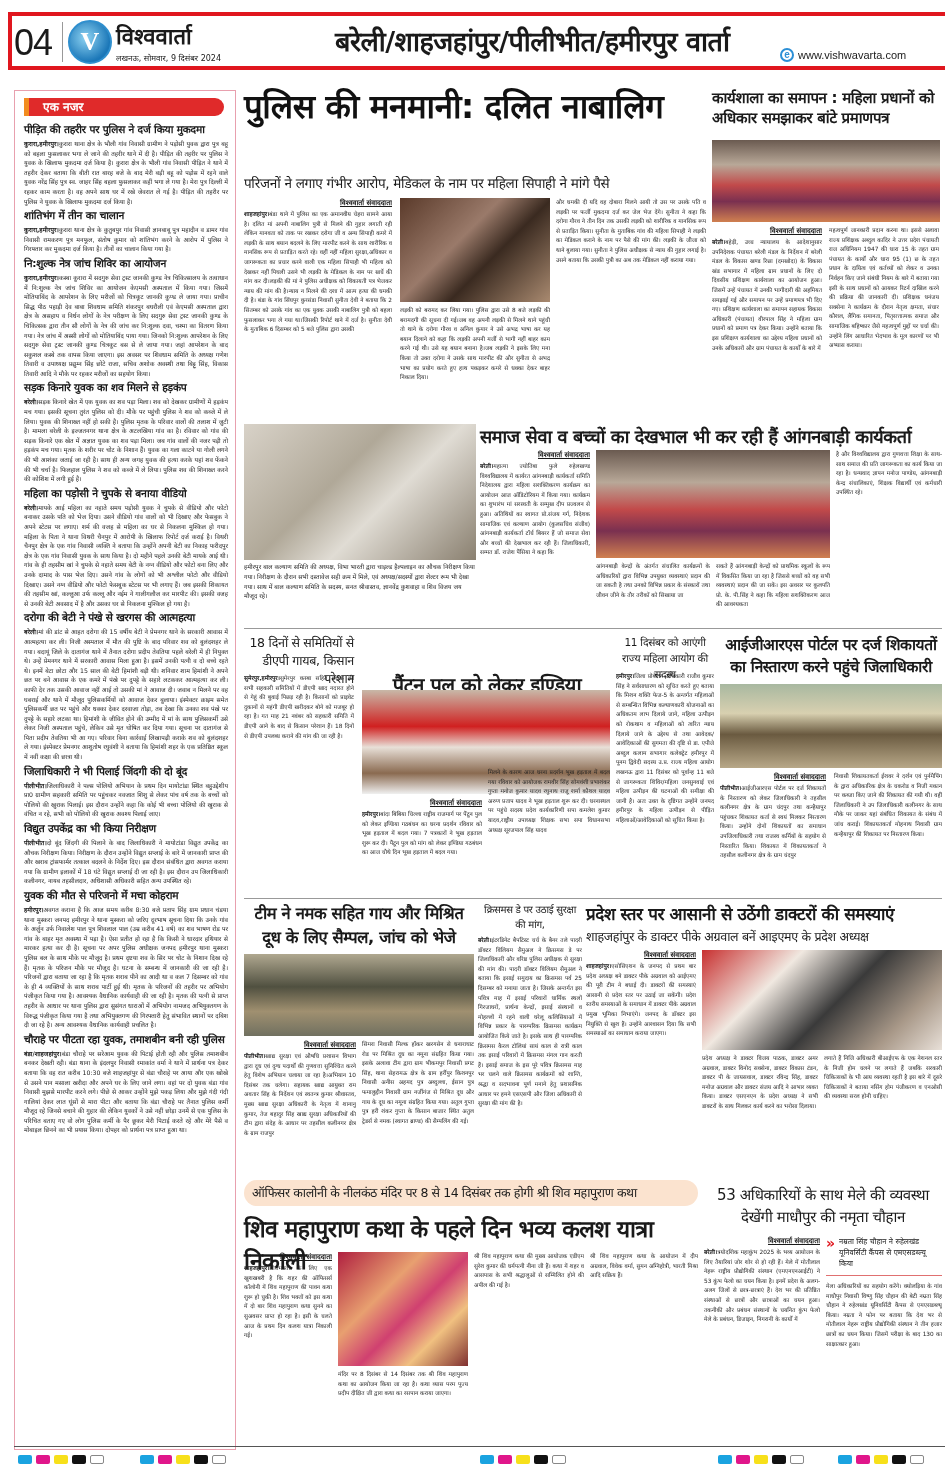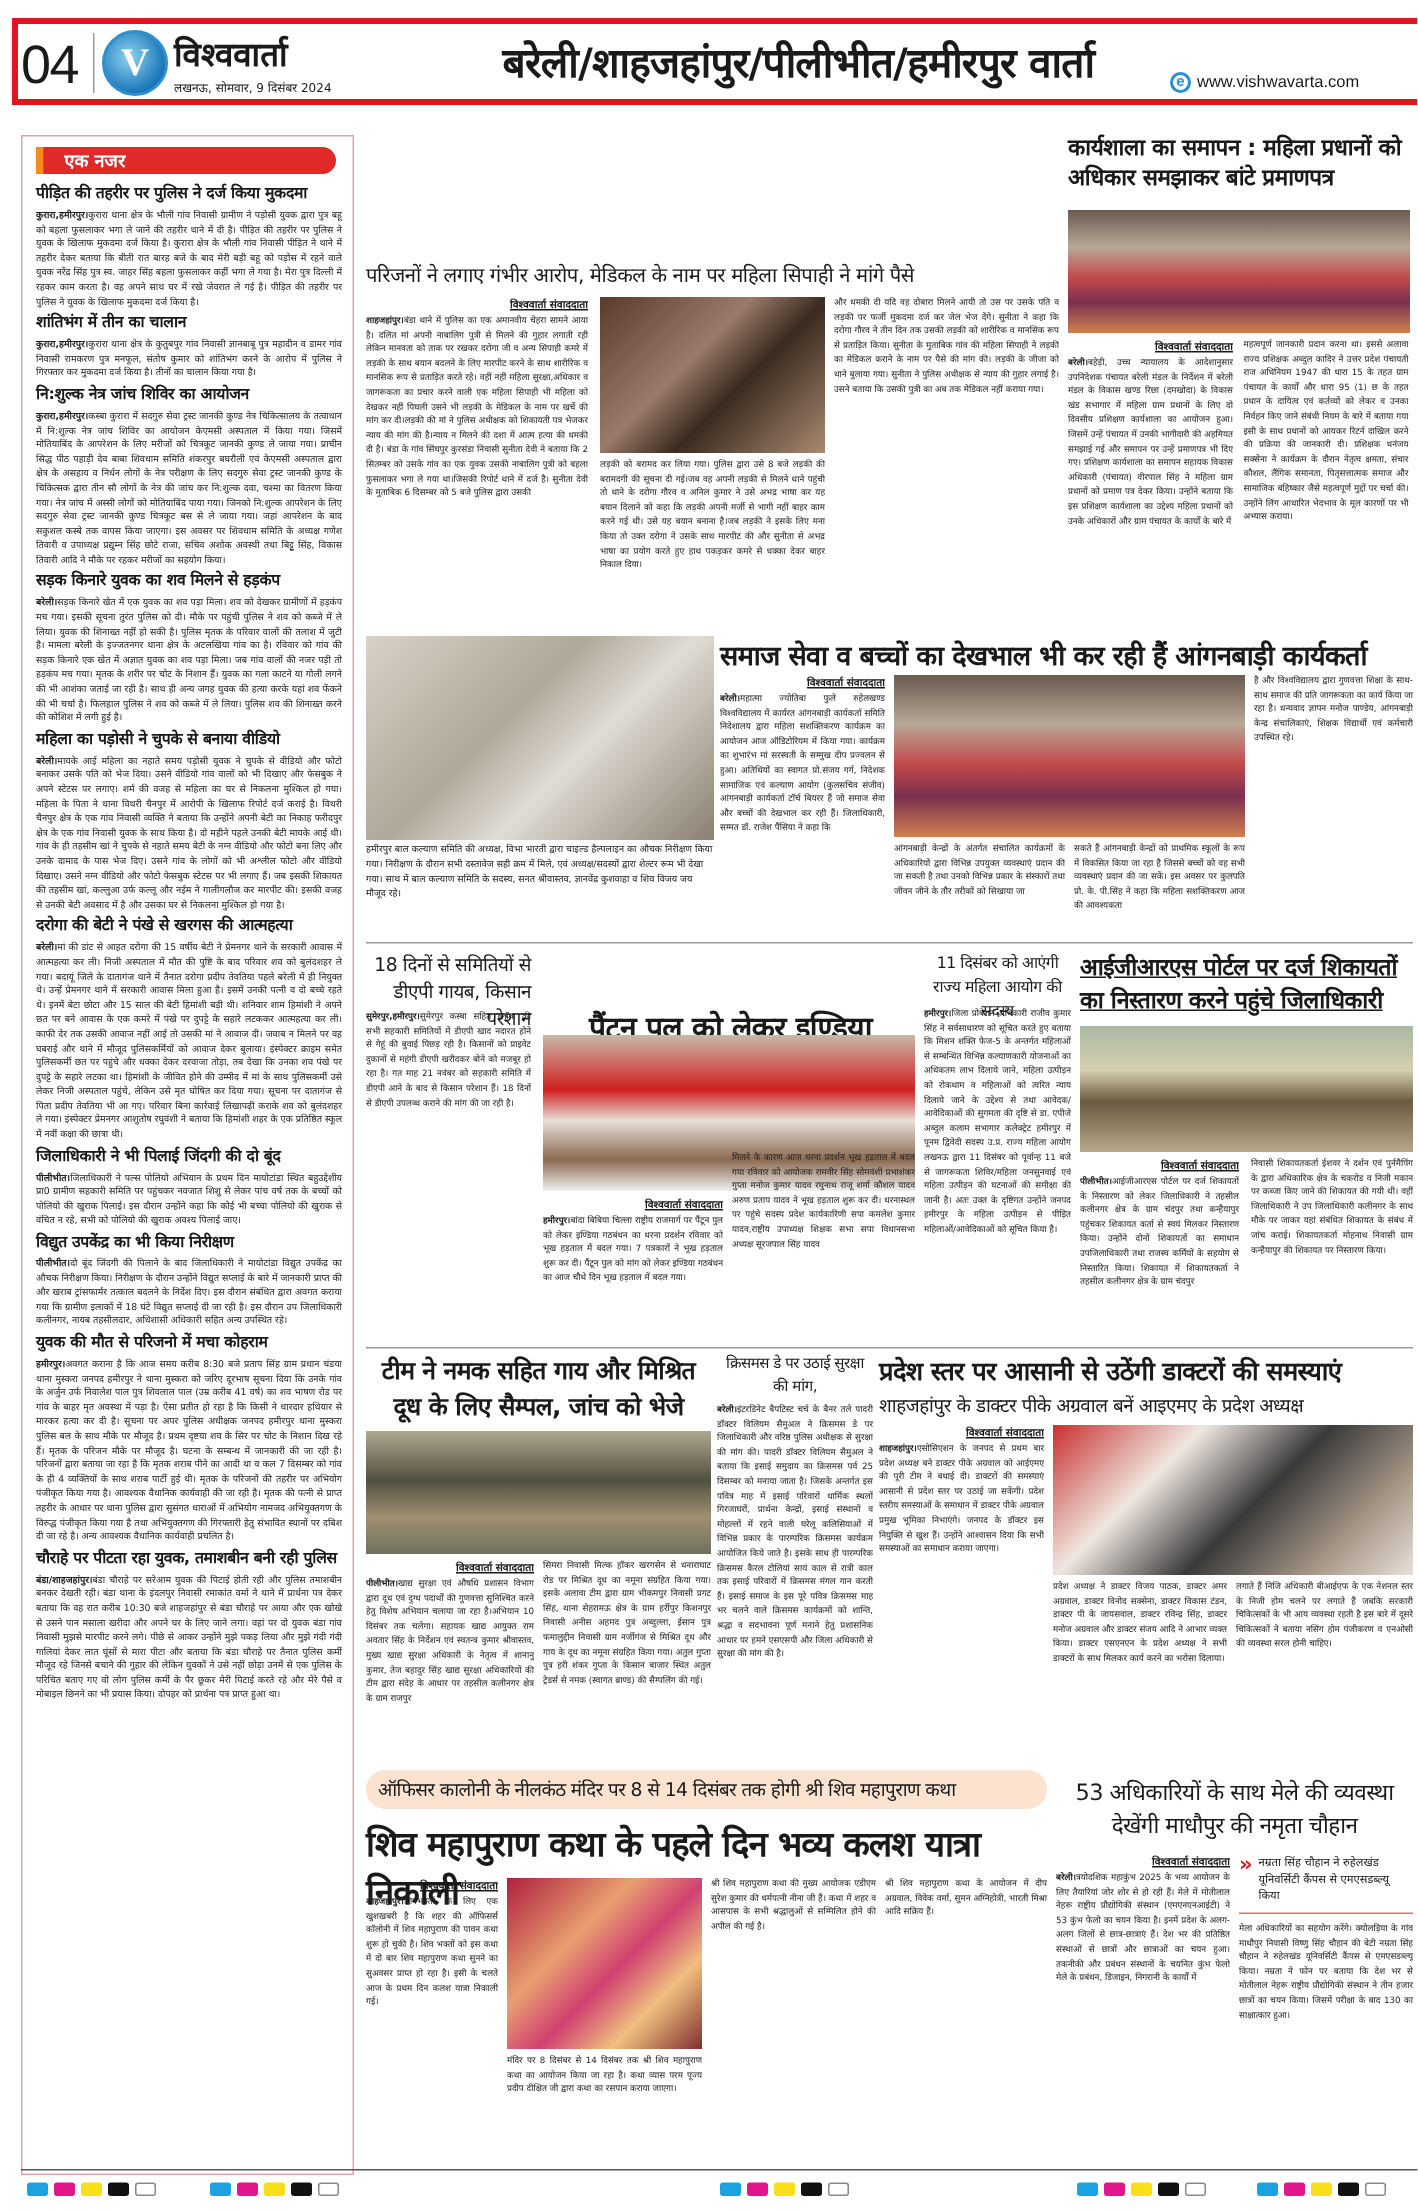--- a/index.html
+++ b/index.html
@@ -95,20 +95,21 @@
       <div class="lh">युवक की मौत से परिजनो में मचा कोहराम</div>
       <div class="lp"><b>हमीरपुर।</b><span>अवगत कराना है कि आज समय करीब 8:30 बजे प्रताप सिंह ग्राम प्रधान चंडया थाना मुस्करा जनपद हमीरपुर ने थाना मुस्करा को जरिए दूरभाष सूचना दिया कि उनके गांव के अर्जुन उर्फ निवालेश पाल पुत्र शिवलाल पाल (उम्र करीब 41 वर्ष) का शव भाषण रोड पर गांव के बाहर मृत अवस्था में पड़ा है। ऐसा प्रतीत हो रहा है कि किसी ने धारदार हथियार से मारकर हत्या कर दी है। सूचना पर अपर पुलिस अधीक्षक जनपद हमीरपुर थाना मुस्करा पुलिस बल के साथ मौके पर मौजूद है। प्रथम दृष्टया शव के सिर पर चोट के निशान दिख रहे हैं। मृतक के परिजन मौके पर मौजूद है। घटना के सम्बन्ध में जानकारी की जा रही है। परिजनों द्वारा बताया जा रहा है कि मृतक शराब पीने का आदी था व कल 7 दिसम्बर को गांव के ही 4 व्यक्तियों के साथ शराब पार्टी हुई थी। मृतक के परिजनों की तहरीर पर अभियोग पंजीकृत किया गया है। आवश्यक वैधानिक कार्यवाही की जा रही है। मृतक की पत्नी से प्राप्त तहरीर के आधार पर थाना पुलिस द्वारा सुसंगत धाराओं में अभियोग नामजद अभियुक्तगण के विरुद्ध पंजीकृत किया गया है तथा अभियुक्तगण की गिरफ्तारी हेतु संभावित स्थानों पर दबिश दी जा रहे है। अन्य आवश्यक वैधानिक कार्यवाही प्रचलित है।</span></div>
     </div>
   <div>
       <div class="lh">चौराहे पर पीटता रहा युवक, तमाशबीन बनी रही पुलिस</div>
       <div class="lp"><b>बंडा/शाहजहांपुर।</b><span>बंडा चौराहे पर सरेआम युवक की पिटाई होती रही और पुलिस तमाशबीन बनकर देखती रही। बंडा थाना के इंदलपुर निवासी रमाकांत वर्मा ने थाने में प्रार्थना पत्र देकर बताया कि वह रात करीब 10:30 बजे शाहजहांपुर से बंडा चौराहे पर आया और एक खोखे से उसने पान मसाला खरीदा और अपने घर के लिए जाने लगा। वहां पर दो युवक बंडा गांव निवासी मुझसे मारपीट करने लगे। पीछे से आकर उन्होंने मुझे पकड़ लिया और मुझे गंदी गंदी गालियां देकर लात घूंसों से मारा पीटा और बताया कि बंडा चौराहे पर तैनात पुलिस कर्मी मौजूद रहे जिनसे बचाने की गुहार की लेकिन युवकों ने उसे नहीं छोड़ा उनमें से एक पुलिस के परिचित बताए गए वो लोग पुलिस कर्मी के पैर छूकर मेरी पिटाई करते रहे और मेरे पैसे व मोबाइल छिनने का भी प्रयास किया। दोपहर को प्रार्थना पत्र प्राप्त हुआ था।</span></div>
     </div>
 </div>
 
 <div class="abs h-big" style="left:244px;top:88px;width:460px;font-size:33px;line-height:38px;">
+  <div>पुलिस की मनमानी: दलित नाबालिग</div>
 </div>
 <div class="abs" style="left:244px;top:174px;width:460px;font-size:13.5px;letter-spacing:-0.3px;">परिजनों ने लगाए गंभीर आरोप, मेडिकल के नाम पर महिला सिपाही ने मांगे पैसे</div>
 <div class="abs" style="left:244px;top:198px;width:148px;height:220px;overflow:hidden;">
   <div class="byline">विश्ववार्ता संवाददाता</div>
   <div class="txt"><b>शाहजहांपुर।</b><span>बंडा थाने में पुलिस का एक अमानवीय चेहरा सामने आया है। दलित मां अपनी नाबालिग पुत्री से मिलने की गुहार लगाती रही लेकिन मानवता को ताक पर रखकर दरोगा जी व अन्य सिपाही कमरे में लड़की के साथ बयान बदलने के लिए मारपीट करने के साथ शारीरिक व मानसिक रूप से प्रताड़ित करते रहे। वहीं नहीं महिला सुरक्षा,अधिकार व जागरूकता का प्रचार करने वाली एक महिला सिपाही भी महिला को देखकर नहीं पिघली उसने भी लड़की के मेडिकल के नाम पर खर्चे की मांग कर दी।लड़की की मां ने पुलिस अधीक्षक को शिकायती पत्र भेजकर न्याय की मांग की है।न्याय न मिलने की दशा में आत्म हत्या की धमकी दी है। बंडा के गांव सिंघपुर कुरसंडा निवासी सुनीता देवी ने बताया कि 2 सितम्बर को उसके गांव का एक युवक उसकी नाबालिग पुत्री को बहला फुसलाकर भगा ले गया था।जिसकी रिपोर्ट थाने में दर्ज है। सुनीता देवी के मुताबिक 6 दिसम्बर को 5 बजे पुलिस द्वारा उसकी</span></div>
 </div>
 <div class="abs photo ph-dark" style="left:400px;top:198px;width:150px;height:104px;"></div>
 <div class="abs txt" style="left:400px;top:306px;width:150px;height:112px;overflow:hidden;">लड़की को बरामद कर लिया गया। पुलिस द्वारा उसे 8 बजे लड़की की बरामदगी की सूचना दी गई।जब वह अपनी लड़की से मिलने थाने पहुंची तो थाने के दरोगा गौरव व अनिल कुमार ने उसे अभद्र भाषा कर यह बयान दिलाने को कहा कि लड़की अपनी मर्जी से भागी नहीं बाहर काम करने गई थी। उसे यह बयान बनाना है।जब लड़की ने इसके लिए मना किया तो उक्त दरोगा ने उसके साथ मारपीट की और सुनीता से अभद्र भाषा का प्रयोग करते हुए हाथ पकड़कर कमरे से धक्का देकर बाहर निकाल दिया।</div>
 <div class="abs txt" style="left:556px;top:198px;width:150px;height:220px;overflow:hidden;">और धमकी दी यदि वह दोबारा मिलने आयी तो उस पर उसके पति व लड़की पर फर्जी मुकदमा दर्ज कर जेल भेज देंगे। सुनीता ने कहा कि दरोगा गौरव ने तीन दिन तक उसकी लड़की को शारीरिक व मानसिक रूप से प्रताड़ित किया। सुनीता के मुताबिक गांव की महिला सिपाही ने लड़की का मेडिकल कराने के नाम पर पैसे की मांग की। लड़की के जीजा को थाने बुलाया गया। सुनीता ने पुलिस अधीक्षक से न्याय की गुहार लगाई है। उसने बताया कि उसकी पुत्री का अब तक मेडिकल नहीं कराया गया।</div>
 
@@ -142,21 +143,21 @@
 <div class="abs photo ph-protest" style="left:362px;top:690px;width:248px;height:104px;"></div>
 <div class="abs" style="left:362px;top:798px;width:120px;height:96px;overflow:hidden;">
   <div class="byline">विश्ववार्ता संवाददाता</div>
   <div class="txt"><b>हमीरपुर।</b><span>बांदा बिबिया चिल्ला राष्ट्रीय राजमार्ग पर पैंटून पुल को लेकर इण्डिया गठबंधन का धरना प्रदर्शन रविवार को भूख हड़ताल में बदल गया। 7 पत्रकारों ने भूख हड़ताल शुरू कर दी। पैंटून पुल को मांग को लेकर इण्डिया गठबंधन का आज चौथे दिन भूख हड़ताल में बदल गया।</span></div>
 </div>
 <div class="abs txt" style="left:488px;top:768px;width:122px;height:126px;overflow:hidden;">मिलने के कारण आज धरना प्रदर्शन भूख हड़ताल में बदल गया रविवार को आयोजक रामवीर सिंह सोमवंशी प्रभाशंकर गुप्ता मनोज कुमार यादव रघुनाथ राजू शर्मा कौशल यादव अरुण प्रताप यादव ने भूख हड़ताल शुरू कर दी। धरनास्थल पर पहुंचे सदस्य प्रदेश कार्यकारिणी सपा कमलेश कुमार यादव,राष्ट्रीय उपाध्यक्ष शिक्षक सभा सपा विधानसभा अध्यक्ष सूरजपाल सिंह यादव</div>
 
 <div class="abs" style="left:616px;top:634px;width:98px;font-size:10.5px;line-height:16px;text-align:center;letter-spacing:-0.3px;">11 दिसंबर को आएंगी राज्य महिला आयोग की सदस्य</div>
 <div class="abs txt" style="left:616px;top:672px;width:98px;height:222px;overflow:hidden;"><b>हमीरपुर।</b><span>जिला प्रोबेशन अधिकारी राजीव कुमार सिंह ने सर्वसाधारण को सूचित करते हुए बताया कि मिशन शक्ति फेज-5 के अन्तर्गत महिलाओं से सम्बन्धित विभिन्न कल्याणकारी योजनाओं का अधिकतम लाभ दिलाये जाने, महिला उत्पीड़न को रोकथाम व महिलाओं को त्वरित न्याय दिलाये जाने के उद्देश्य से तथा आवेदक/आवेदिकाओं की सुगमता की दृष्टि से डा. एपीजे अब्दुल कलाम सभागार कलेक्ट्रेट हमीरपुर में पूनम द्विवेदी सदस्य उ.प्र. राज्य महिला आयोग लखनऊ द्वारा 11 दिसंबर को पूर्वान्ह 11 बजे से जागरूकता शिविर/महिला जनसुनवाई एवं महिला उत्पीड़न की घटनाओं की समीक्षा की जानी है। अतः उक्त के दृष्टिगत उन्होंने जनपद हमीरपुर के महिला उत्पीड़न से पीड़ित महिलाओं/आवेदिकाओं को सूचित किया है।</span></div>
 
-<div class="abs" style="left:720px;top:634px;width:222px;font-size:15.5px;line-height:22px;font-weight:bold;letter-spacing:-0.4px;text-decoration:underline;">आईजीआरएस पोर्टल पर दर्ज शिकायतों का निस्तारण करने पहुंचे जिलाधिकारी</div>
+<div class="abs" style="left:720px;top:634px;width:222px;font-size:15.5px;line-height:22px;font-weight:bold;text-align:center;letter-spacing:-0.4px;">आईजीआरएस पोर्टल पर दर्ज शिकायतों का निस्तारण करने पहुंचे जिलाधिकारी</div>
 <div class="abs photo ph-field" style="left:720px;top:684px;width:222px;height:84px;"></div>
 <div class="abs" style="left:720px;top:772px;width:106px;height:122px;overflow:hidden;">
   <div class="byline">विश्ववार्ता संवाददाता</div>
   <div class="txt"><b>पीलीभीत।</b><span>आईजीआरएस पोर्टल पर दर्ज शिकायतों के निस्तारण को लेकर जिलाधिकारी ने तहसील कलीनगर क्षेत्र के ग्राम चंदपुर तथा कन्हैयापुर पहुंचकर शिकायत कर्ता से स्वयं मिलकर निस्तारण किया। उन्होंने दोनों शिकायतों का समाधान उपजिलाधिकारी तथा राजस्व कर्मियों के सहयोग से निस्तारित किया। शिकायत में शिकायतकर्ता ने तहसील कलीनगर क्षेत्र के ग्राम चंदपुर</span></div>
 </div>
 <div class="abs txt" style="left:834px;top:772px;width:108px;height:122px;overflow:hidden;">निवासी शिकायतकर्ता ईशवर ने दर्शन एवं पुर्नमैपिंग के द्वारा अधिकारिक क्षेत्र के चकरोड व निजी मकान पर कब्जा किए जाने की शिकायत की गयी थी। वहीं जिलाधिकारी ने उप जिलाधिकारी कलीनगर के साथ मौके पर जाकर यहां संबंधित शिकायत के संबंध में जांच कराई। शिकायतकर्ता मोहनाथ निवासी ग्राम कन्हैयापुर की शिकायत पर निस्तारण किया।</div>
 
 <div class="abs rule" style="left:244px;top:898px;width:698px;height:1px;background:#999;"></div>
 
 <div class="abs" style="left:244px;top:902px;width:230px;font-size:16.5px;line-height:24px;font-weight:bold;text-align:center;letter-spacing:-0.4px;">टीम ने नमक सहित गाय और मिश्रित दूध के लिए सैम्पल, जांच को भेजे</div>

